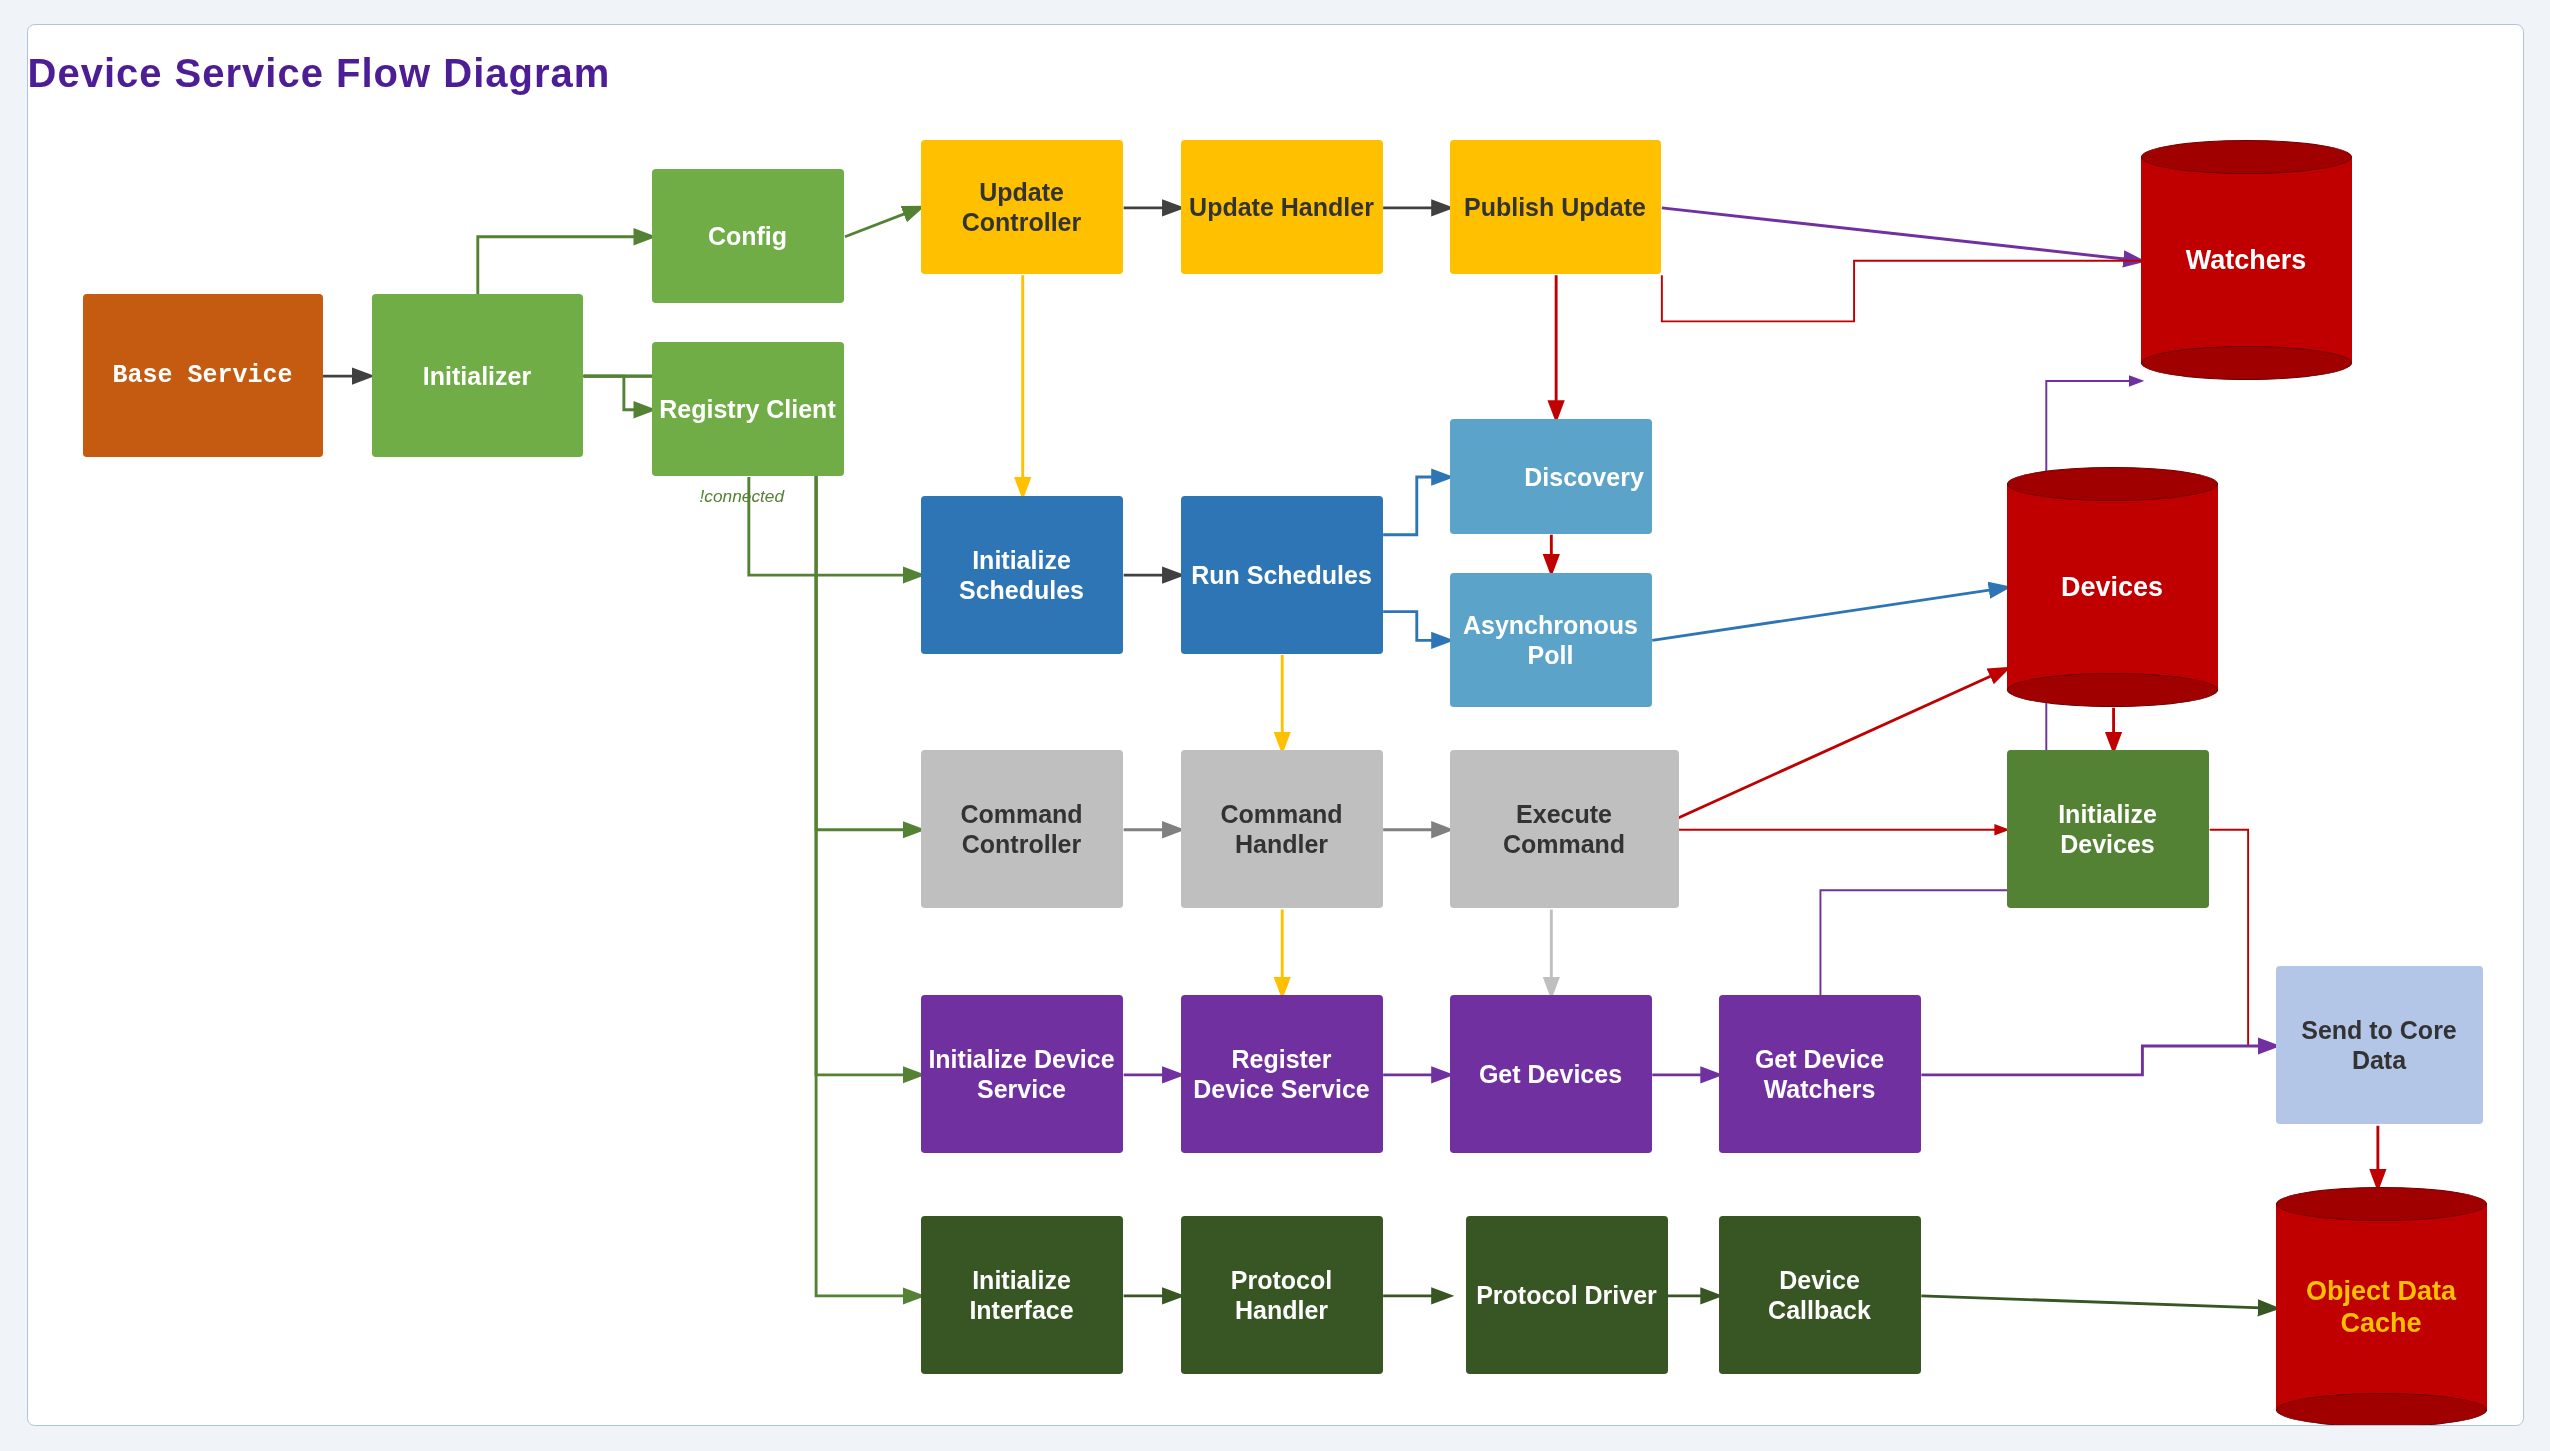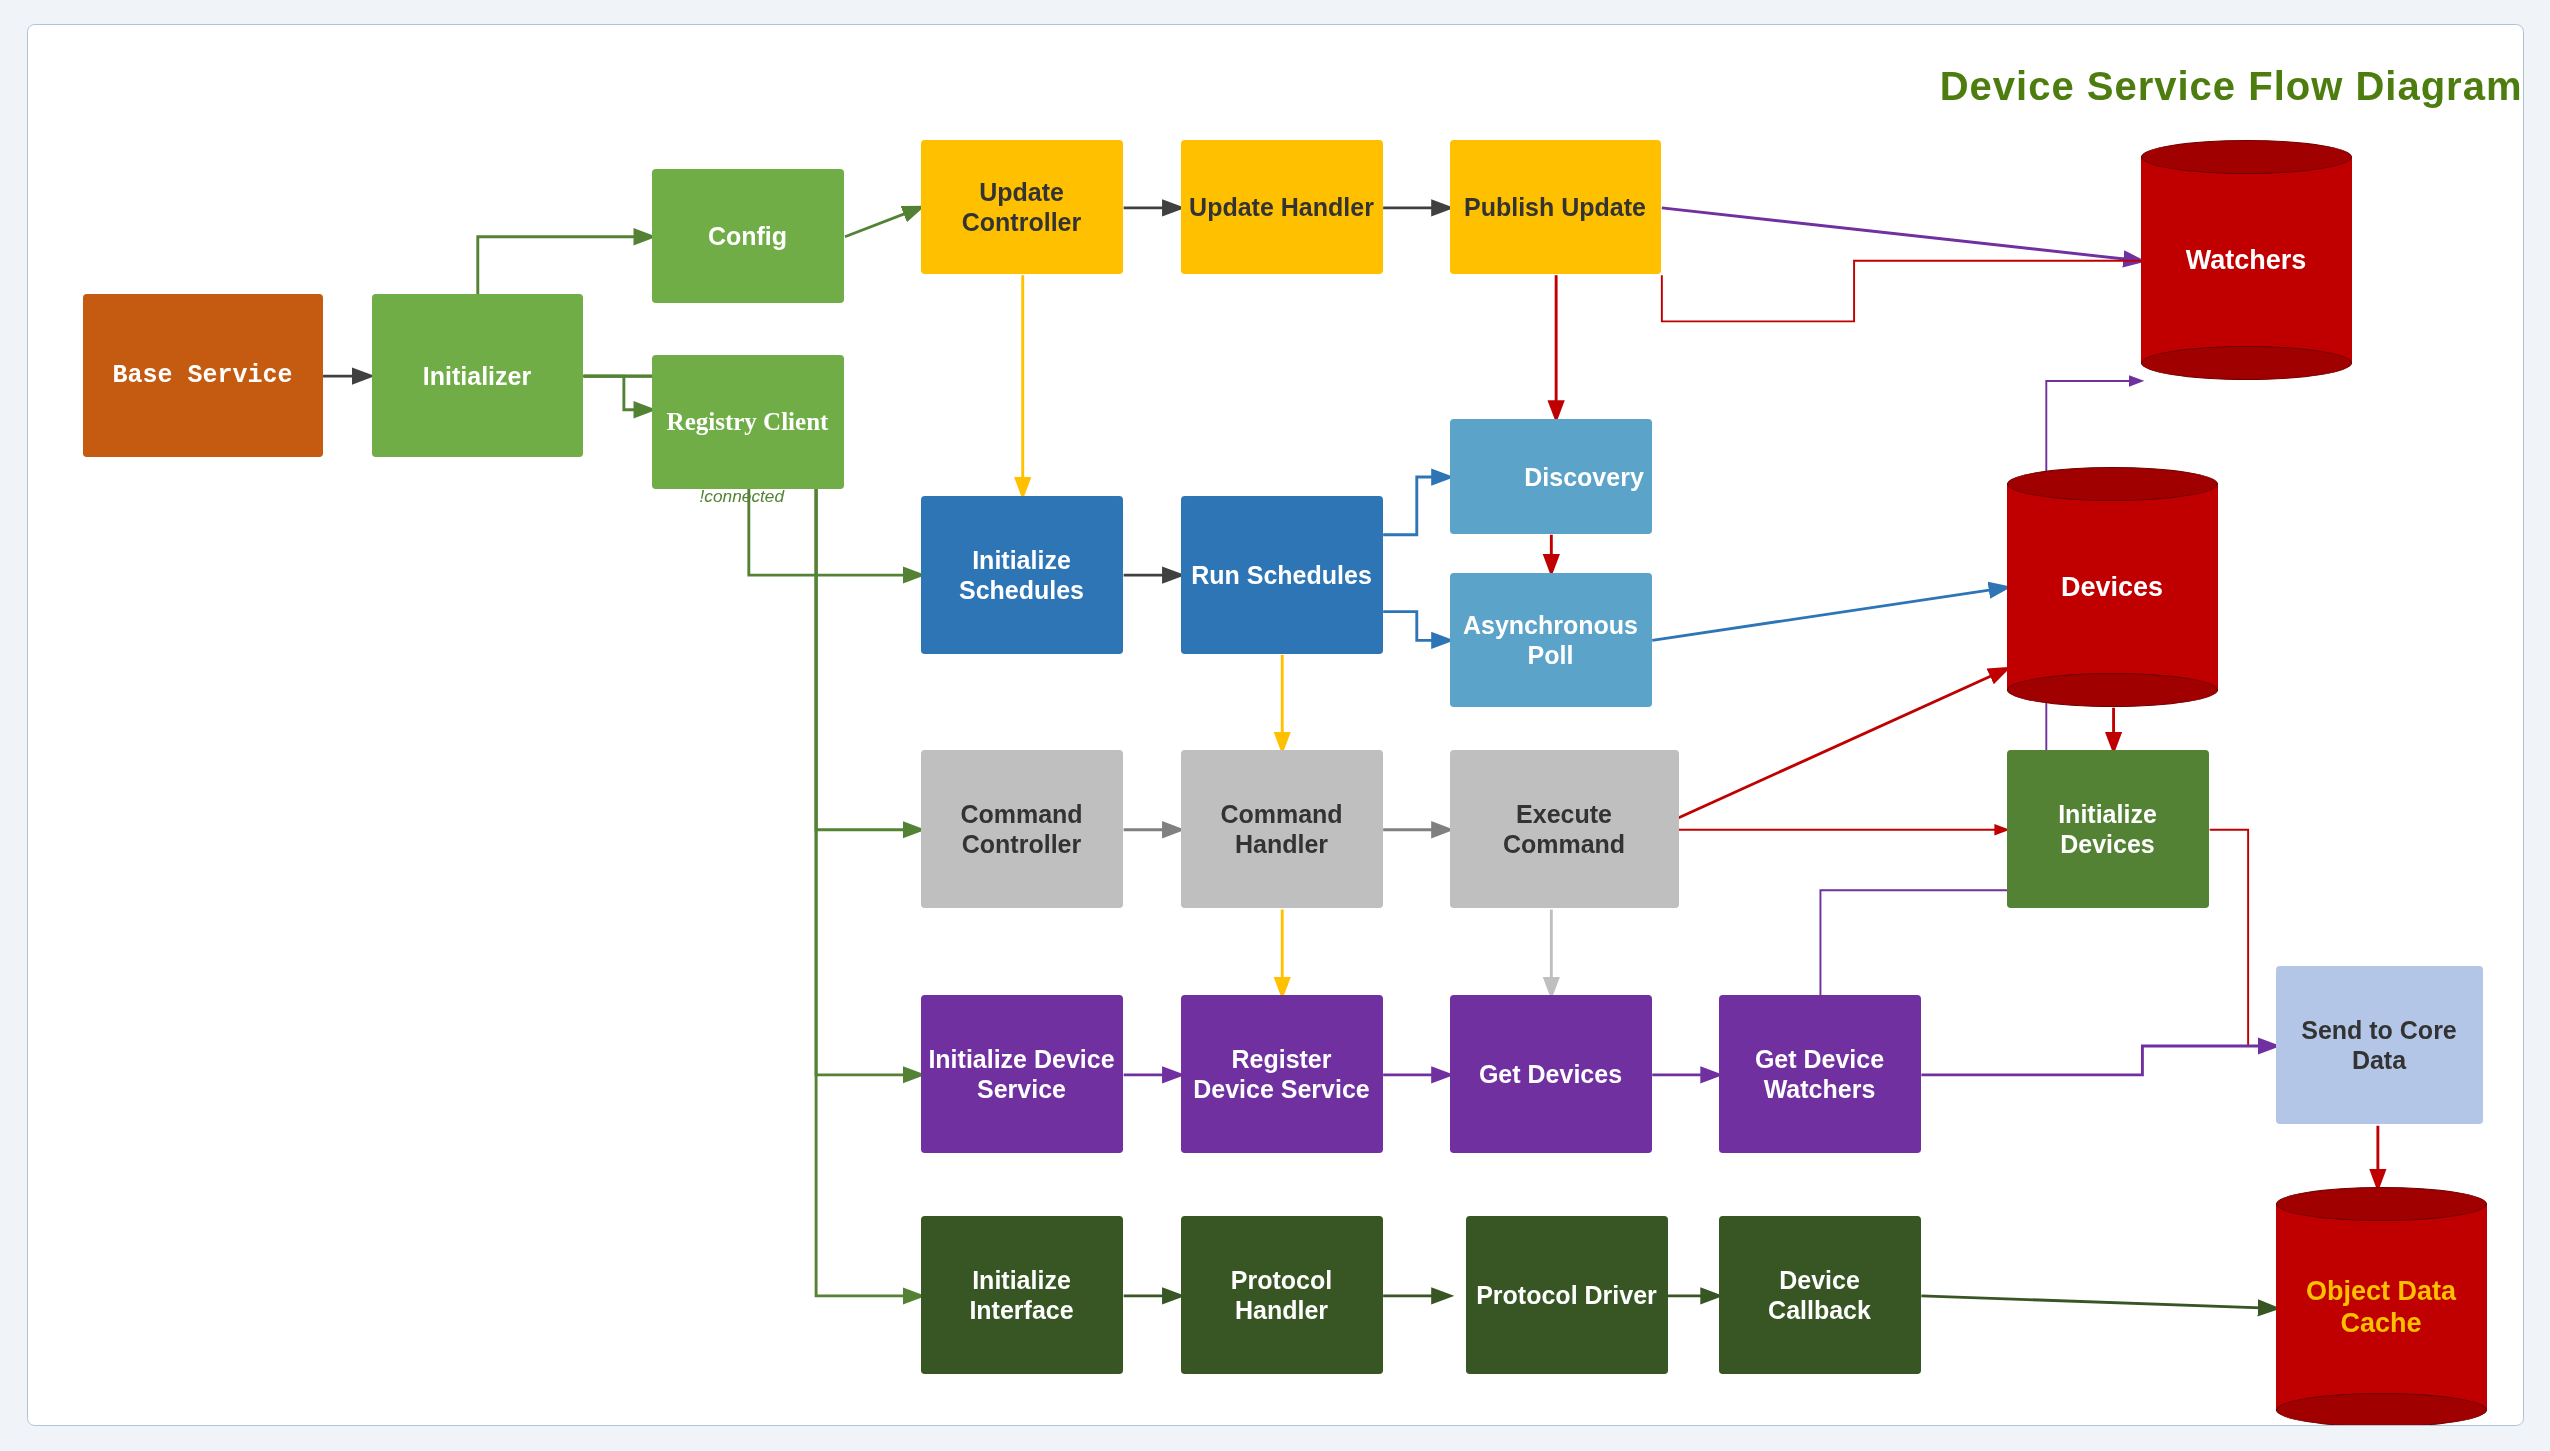--- a/index.html
+++ b/index.html
@@ -15,25 +15,25 @@
       background: white;
       border: 1.9px solid #b0c4d8;
       border-radius: 7.7px;
       width: 2497px;
       height: 1402px;
       margin: 24px auto;
       position: relative;
       overflow: hidden;
     }
     .diagram-title {
-      text-align: right;
+      text-align: left;
       font-size: 40px;
       font-weight: bold;
-      color: #4d7c0f;
-      padding-top: 39px;
+      color: #4c1d95;
+      padding-top: 26px;
       letter-spacing: 1px;
     }
     
     .box {
       position: absolute;
       display: flex;
       align-items: center;
       justify-content: center;
       text-align: center;
       font-weight: bold;
@@ -229,21 +229,21 @@
   </div>
 
   <div class="box box-green-light" style="left:344px;top:269px;width:211px;height:163px;">
     <span>Initializer</span>
   </div>
 
   <div class="box box-green-light" style="left:624px;top:144px;width:192px;height:134px;">
     <span>Config</span>
   </div>
 
-  <div class="box box-green-light" style="left:624px;top:330px;width:192px;height:134px;font-family:Liberation Serif, serif;">
+  <div class="box box-green-light" style="left:624px;top:317px;width:192px;height:134px;">
     <span>Registry Client</span>
   </div>
 
   <div class="label-small" style="left:672px;top:461px;">
     <span>!connected</span>
   </div>
 
   <div class="box box-yellow" style="left:893px;top:115px;width:202px;height:134px;">
     <span>Update Controller</span>
   </div>

